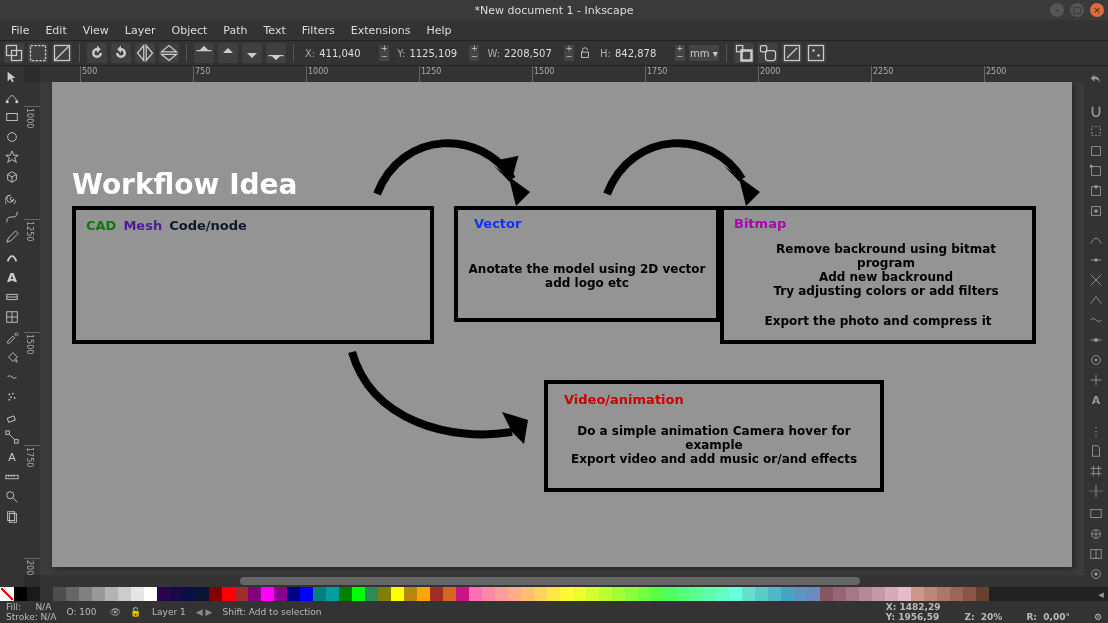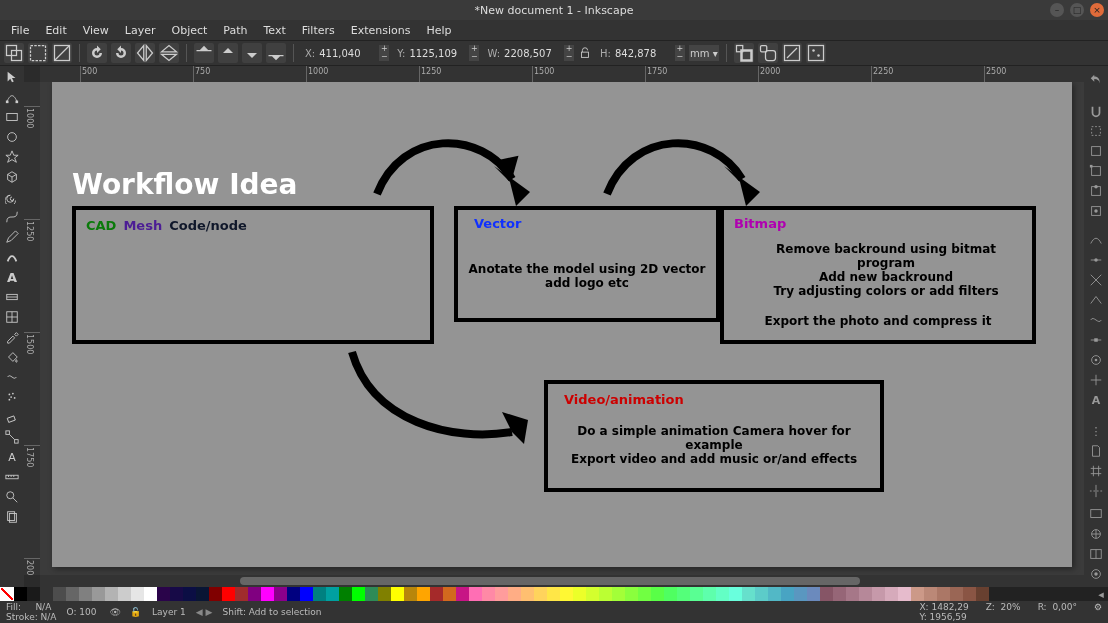--- a/index.html
+++ b/index.html
@@ -58,21 +58,21 @@
 .ruler-v .tk { position: absolute; left: 0; right: 0; height: 1px; background: #666; }
 .ruler-v .lbl { position: absolute; left: 1px; font-size: 8px; color: #aaa; writing-mode: vertical-rl; }
 
 .palette { height: 14px; background: #222; display: flex; overflow: hidden; }
 .palette .none { width: 14px; height: 14px; background: #fff; position: relative; flex-shrink: 0; }
 .palette .none::after { content: ""; position: absolute; inset: 1px; background: linear-gradient(45deg, transparent 45%, red 45%, red 55%, transparent 55%); }
 .palette .sw { width: 13px; height: 14px; flex-shrink: 0; }
 
 .status { height: 22px; background: #333; display: flex; align-items: center; padding: 0 6px; font-size: 9px; color: #bbb; gap: 10px; }
 .status .fill-stroke { line-height: 10px; }
-.status .rightblk { margin-left: auto; display: flex; align-items: flex-start; gap: 17px; }
+.status .rightblk { margin-left: auto; display: flex; align-items: flex-end; gap: 24px; font-weight: bold; }
 </style>
 </head>
 <body>
 
 <div class="titlebar">
   <span>*New document 1 - Inkscape</span>
   <div class="winbtns">
     <div class="winbtn min">–</div>
     <div class="winbtn max">□</div>
     <div class="winbtn close">×</div>

